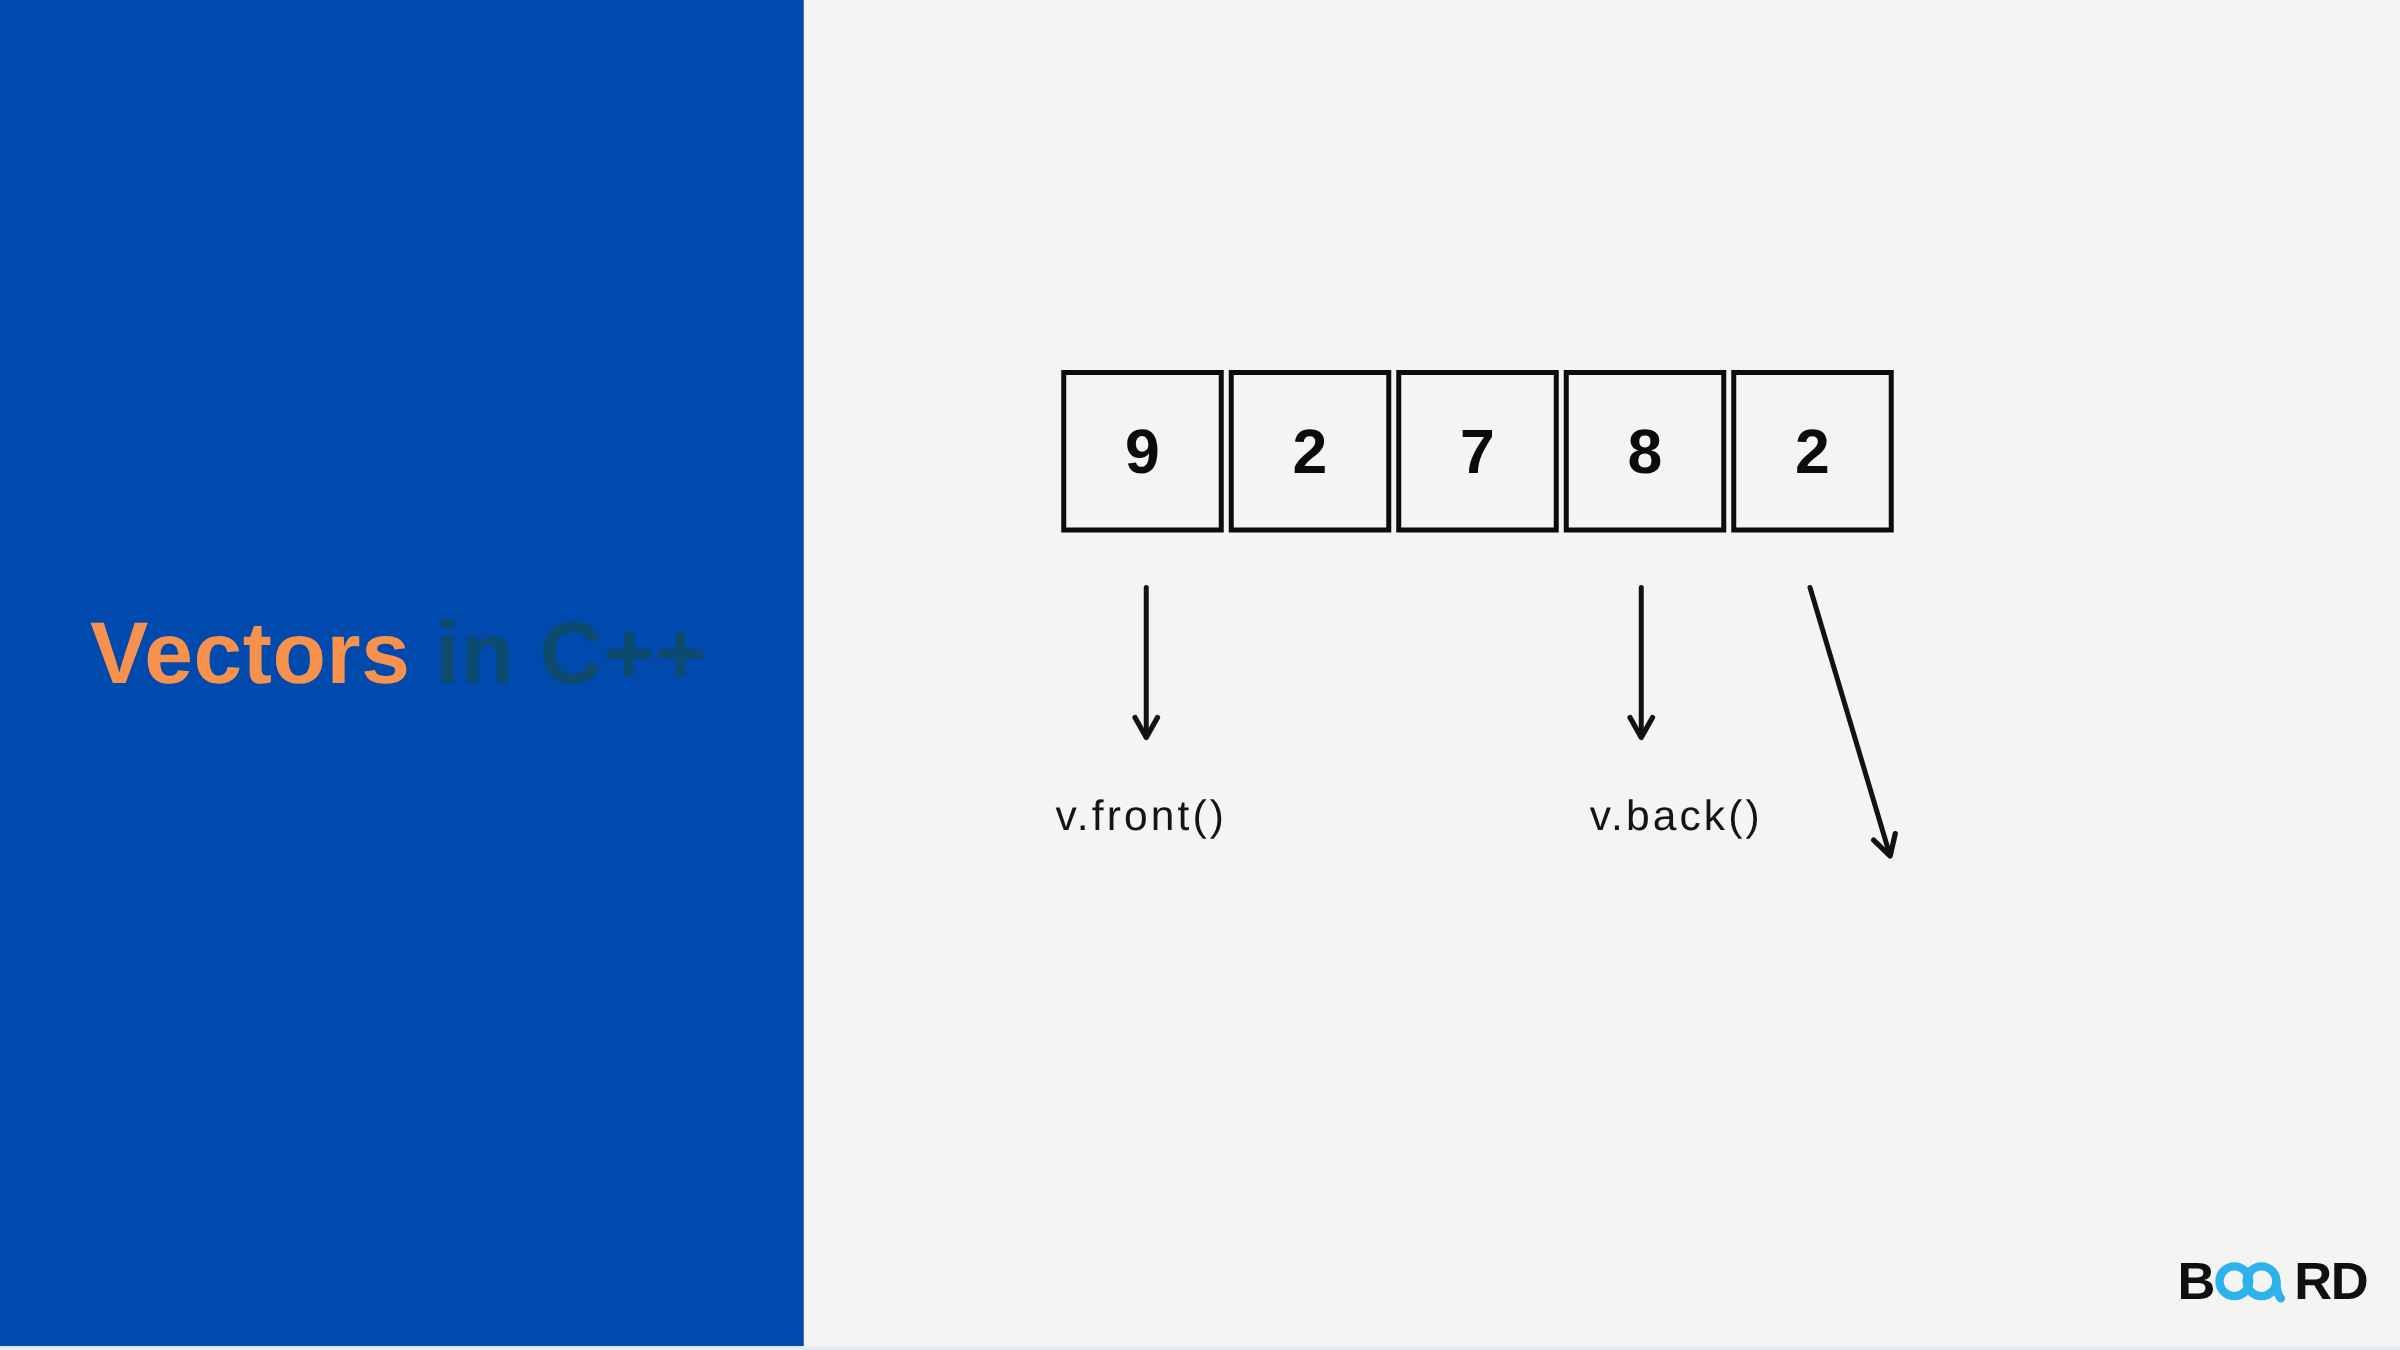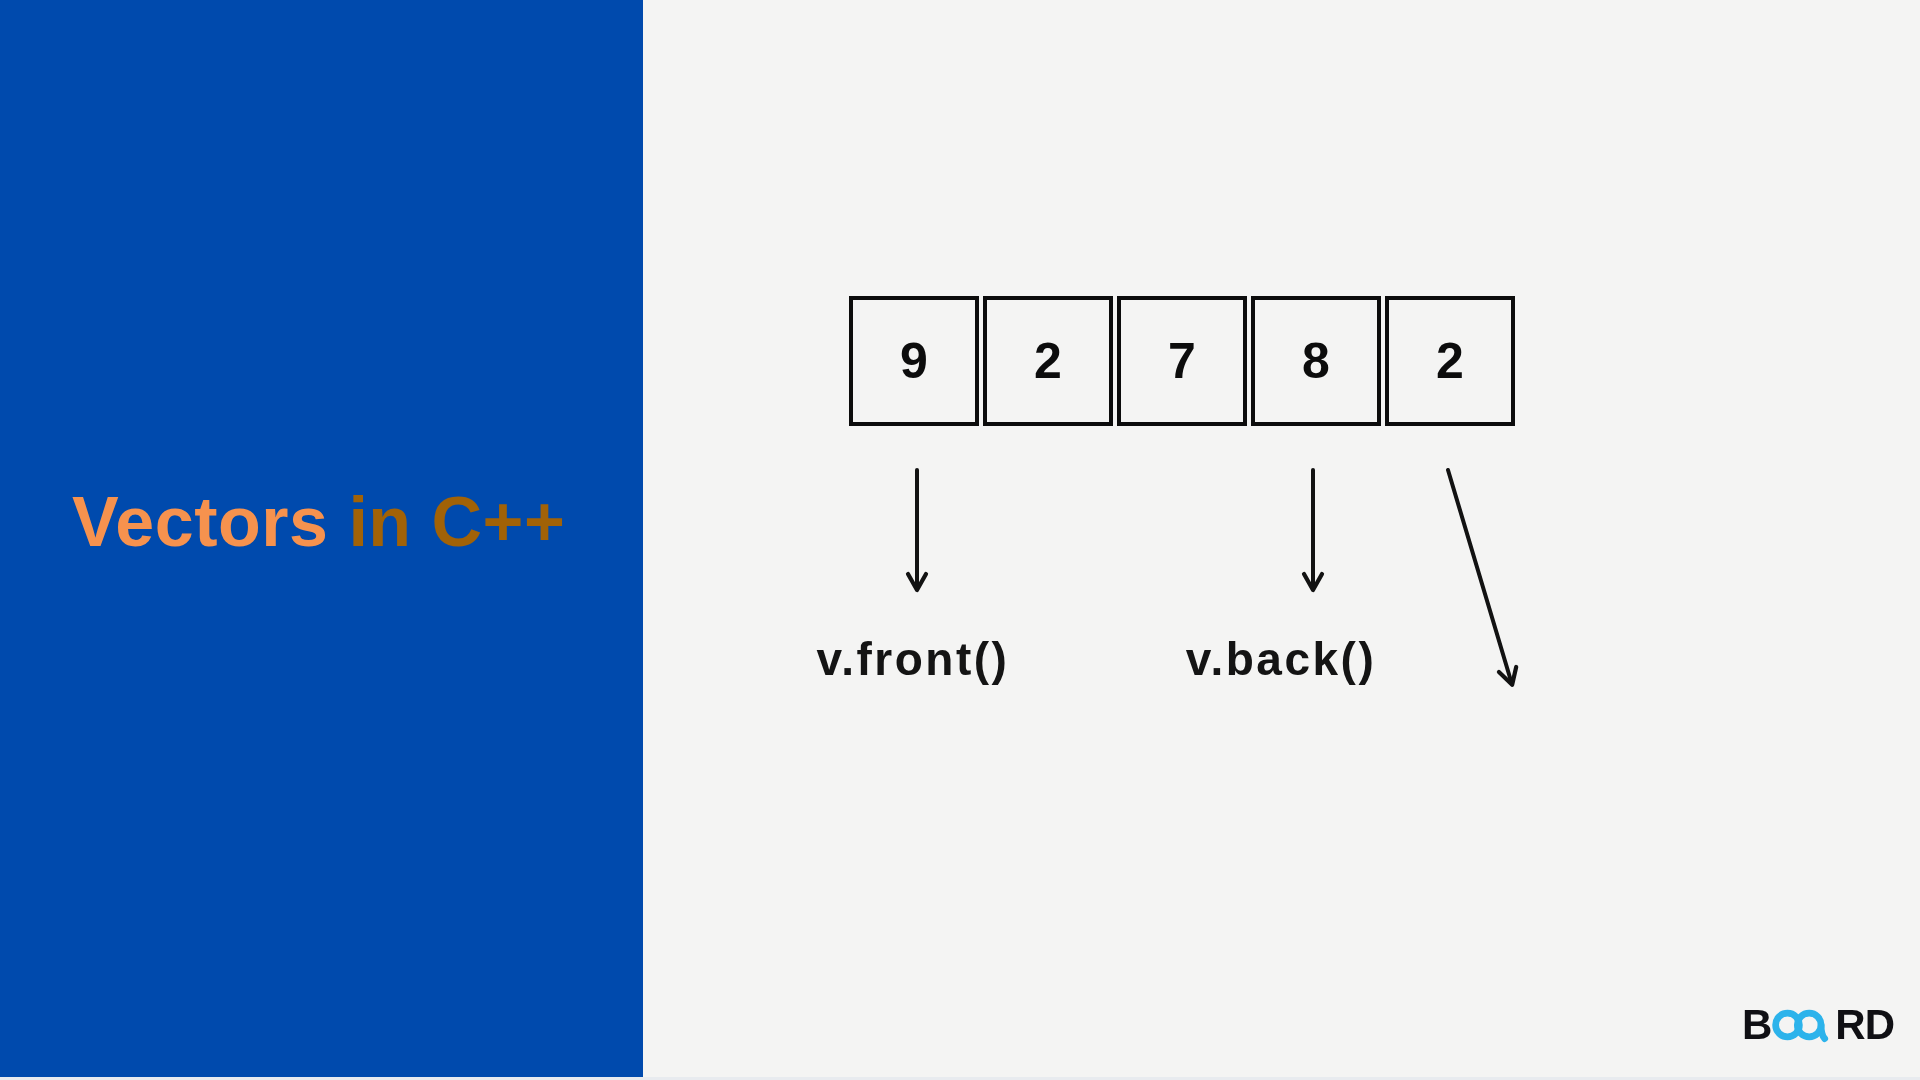--- a/index.html
+++ b/index.html
@@ -13,39 +13,39 @@
   .panel{
     position:absolute;left:0;top:0;width:643px;height:1077px;
     background:#004AAD;
   }
   .title{
     position:absolute;left:72px;top:487px;margin:0;
     font-size:70px;line-height:70px;font-weight:700;letter-spacing:0.5px;
     white-space:nowrap;
   }
   .title .hl{color:#F6924E;}
-  .title .rest{color:#a16207;}
+  .title .rest{color:#0c4a6e;}
   
   .cells{position:absolute;left:849px;top:296px;display:flex;gap:4px;}
   .cell{
     width:130px;height:130px;box-sizing:border-box;
     border:4px solid #0C0C0C;background:transparent;
     display:flex;align-items:center;justify-content:center;
     font-size:50px;font-weight:700;color:#0C0C0C;
   }
   
   .arrows{position:absolute;left:0;top:0;width:1920px;height:1080px;pointer-events:none;}
   
   .label{
     position:absolute;transform:translateX(-50%);
-    font-size:46px;font-weight:700;color:#141414;
+    font-size:34px;font-weight:400;color:#141414;
     letter-spacing:2.5px;white-space:nowrap;line-height:1;
   }
   .label-front{left:913px;top:636px;}
-  .label-back{left:1281px;top:636px;}
+  .label-back{left:1341px;top:636px;}
   .label-pop{left:1573px;top:733px;}
   
   .logo{
     position:absolute;left:1742px;top:1006px;
     display:flex;align-items:center;
     font-size:42px;line-height:38px;font-weight:700;letter-spacing:-1px;
     color:#101014;
   }
   .logo svg{width:62px;height:36px;margin:0 1px;display:block;}
   

